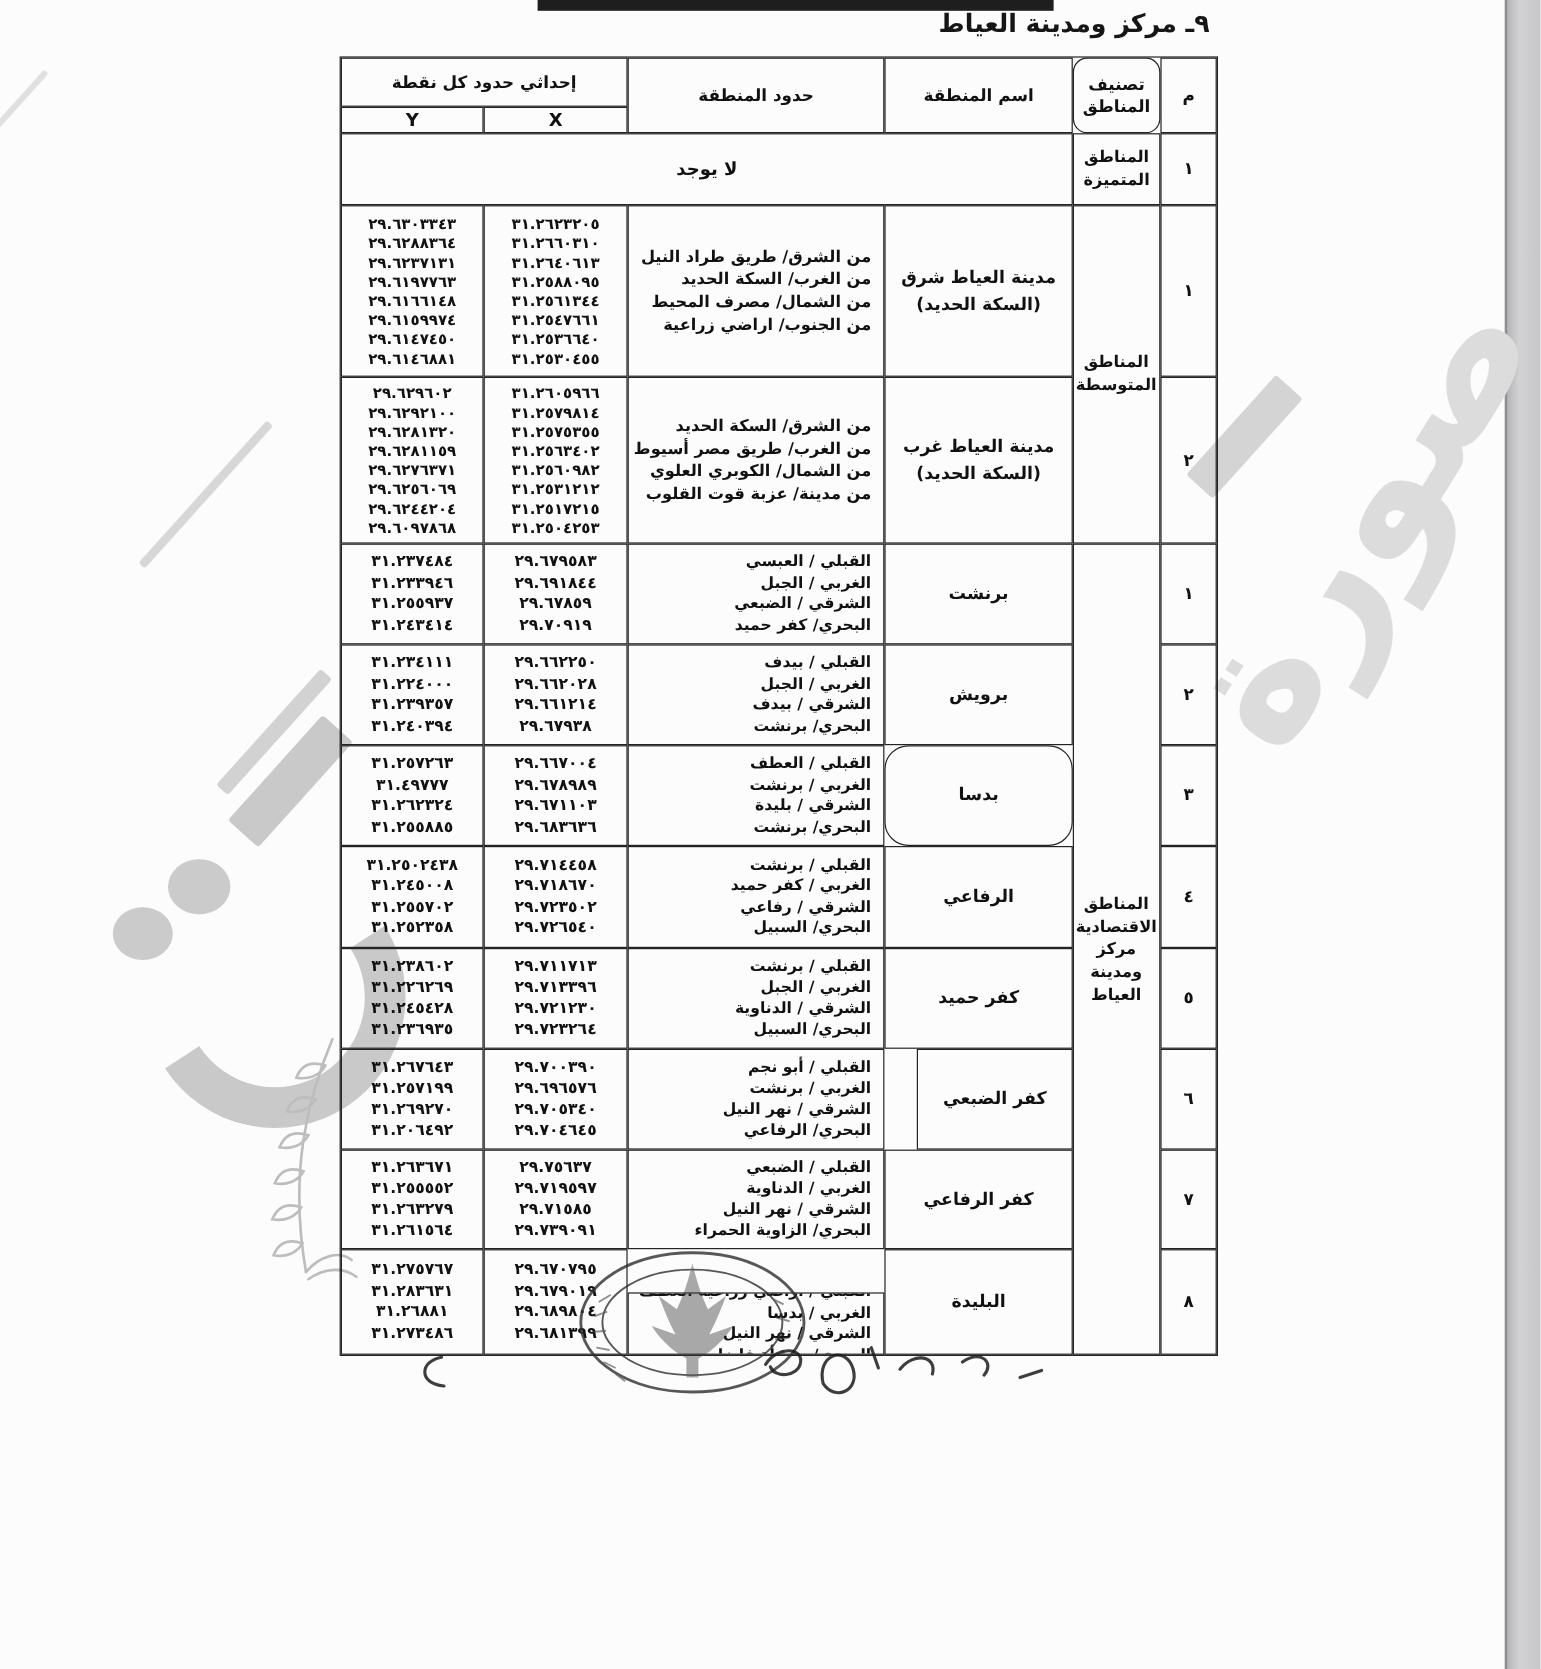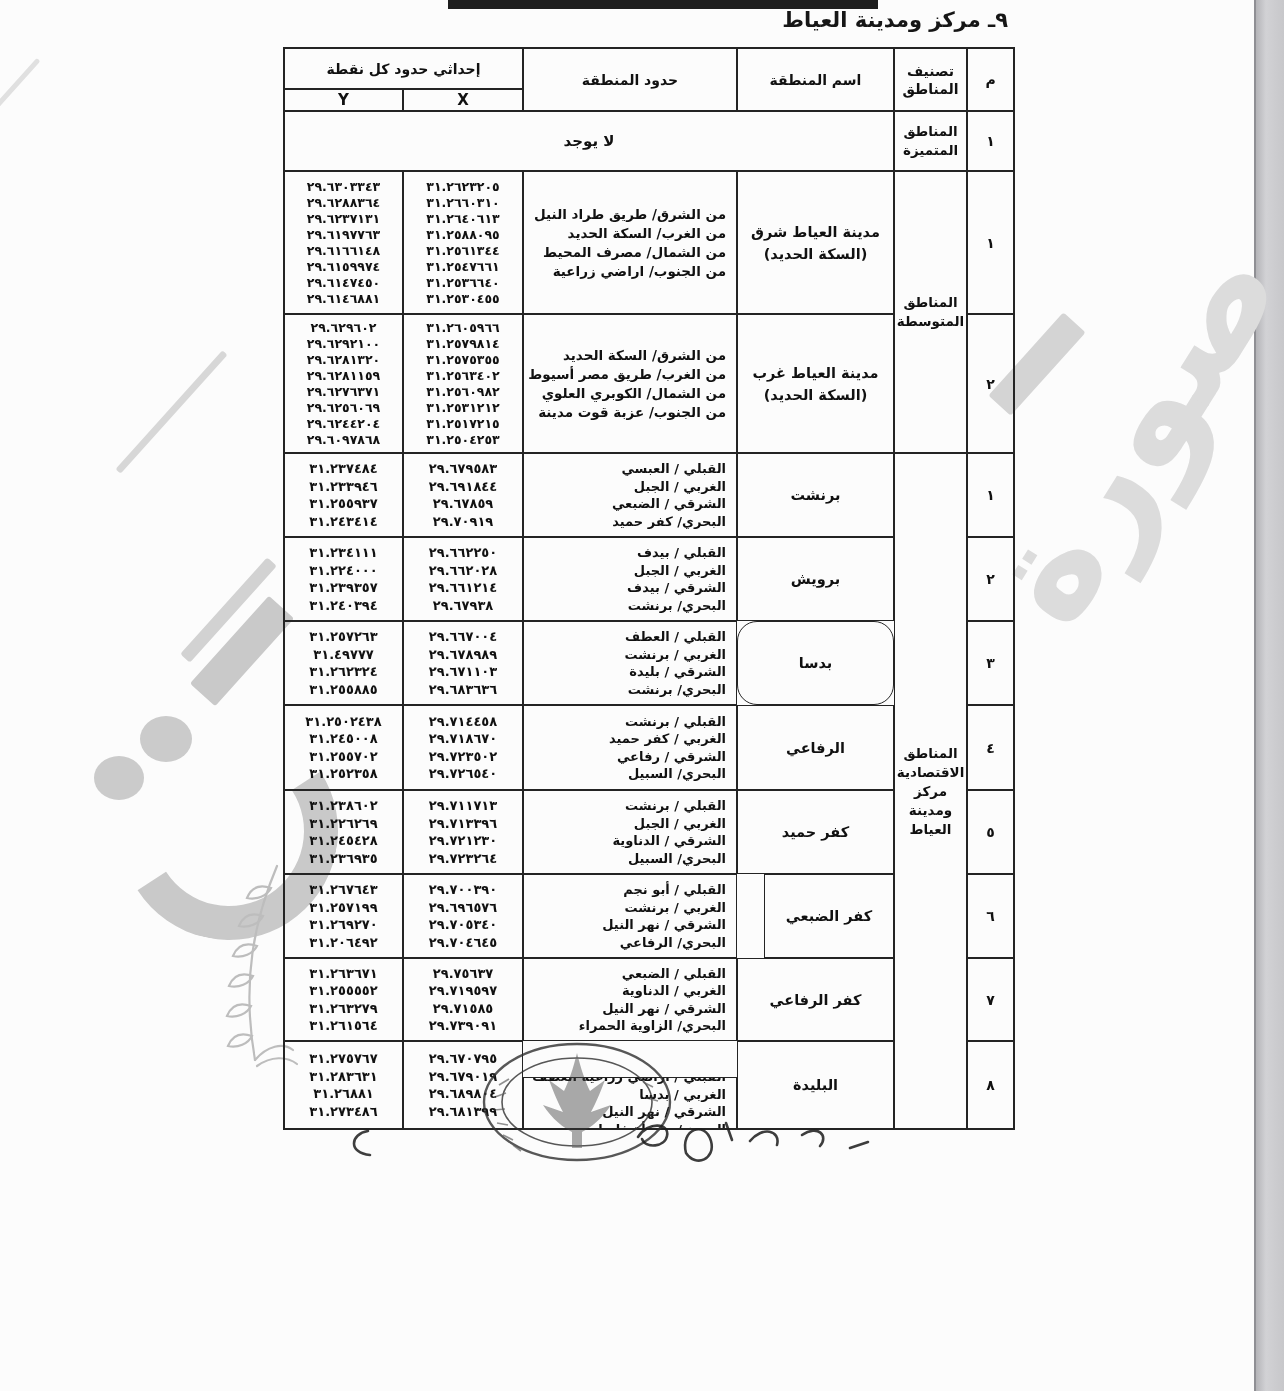--- a/index.html
+++ b/index.html
@@ -89,21 +89,21 @@
       <path d="M50 200 C62 186 78 182 88 190"></path>
       <path d="M52 206 C66 196 82 196 92 204"></path>
     </g>
   </svg>
 
   <div class="title">٩ـ مركز ومدينة العياط</div>
 
   <div class="sheet">
 
     <div class="cell h-main" style="grid-area:1/1/3/2;">م</div>
-    <div class="cell h-main" style="grid-area:1/2/3/3;">تصنيف المناطق</div>
+    <div class="cell h-main" style="grid-area:1/2/3/3;border-radius:12px;">تصنيف المناطق</div>
     <div class="cell h-main" style="grid-area:1/3/3/4;">اسم المنطقة</div>
     <div class="cell h-main" style="grid-area:1/4/3/5;">حدود المنطقة</div>
     <div class="cell h-main" style="grid-area:1/5/2/7;">إحداثي حدود كل نقطة</div>
     <div class="cell h-xy" style="grid-area:2/5/3/6;">X</div>
     <div class="cell h-xy" style="grid-area:2/6/3/7;">Y</div>
 
     <div class="cell num-cell" style="grid-area:3/1/4/2;">١</div>
     <div class="cell class-cell" style="grid-area:3/2/4/3;">المناطق المتميزة</div>
     <div class="cell noentry-cell" style="grid-area:3/3/4/7;">لا يوجد</div>
 
@@ -143,21 +143,21 @@
 
     <div class="cell num-cell" style="grid-area:5/1/6/2;">٢</div>
     <div class="cell name-cell" style="grid-area:5/3/6/4;">
       <div>مدينة العياط غرب</div>
       <div>(السكة الحديد)</div>
     </div>
     <div class="cell bounds-cell" style="grid-area:5/4/6/5;">
         <div class="ln">من الشرق/ السكة الحديد</div>
         <div class="ln">من الغرب/ طريق مصر أسيوط</div>
         <div class="ln">من الشمال/ الكوبري العلوي</div>
-        <div class="ln">من الجنوب/ عزبة قوت مدينة</div>
+        <div class="ln">من مدينة/ عزبة قوت القلوب</div>
       </div>
     <div class="cell coord-cell" style="grid-area:5/5/6/6;">
         <div class="ln">٣١.٢٦٠٥٩٦٦</div>
         <div class="ln">٣١.٢٥٧٩٨١٤</div>
         <div class="ln">٣١.٢٥٧٥٣٥٥</div>
         <div class="ln">٣١.٢٥٦٣٤٠٢</div>
         <div class="ln">٣١.٢٥٦٠٩٨٢</div>
         <div class="ln">٣١.٢٥٣١٢١٢</div>
         <div class="ln">٣١.٢٥١٧٢١٥</div>
         <div class="ln">٣١.٢٥٠٤٢٥٣</div>

